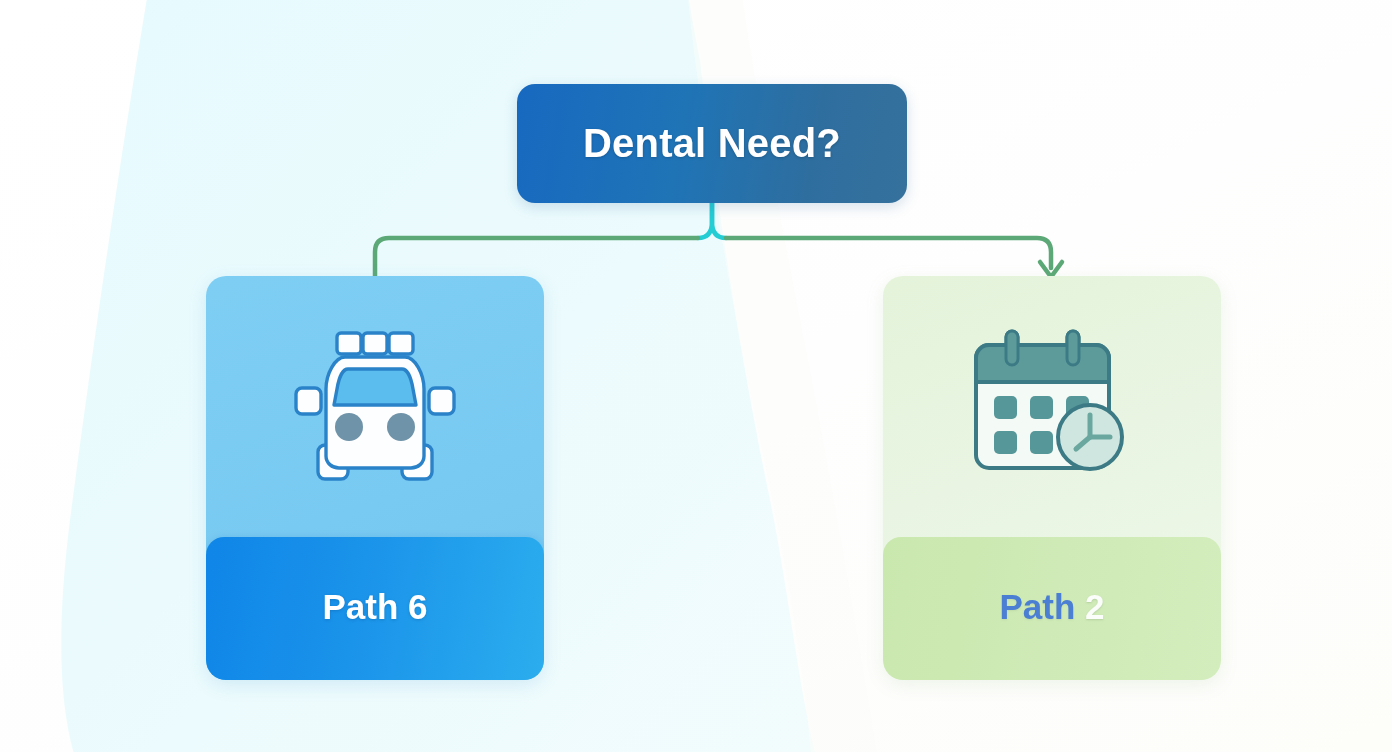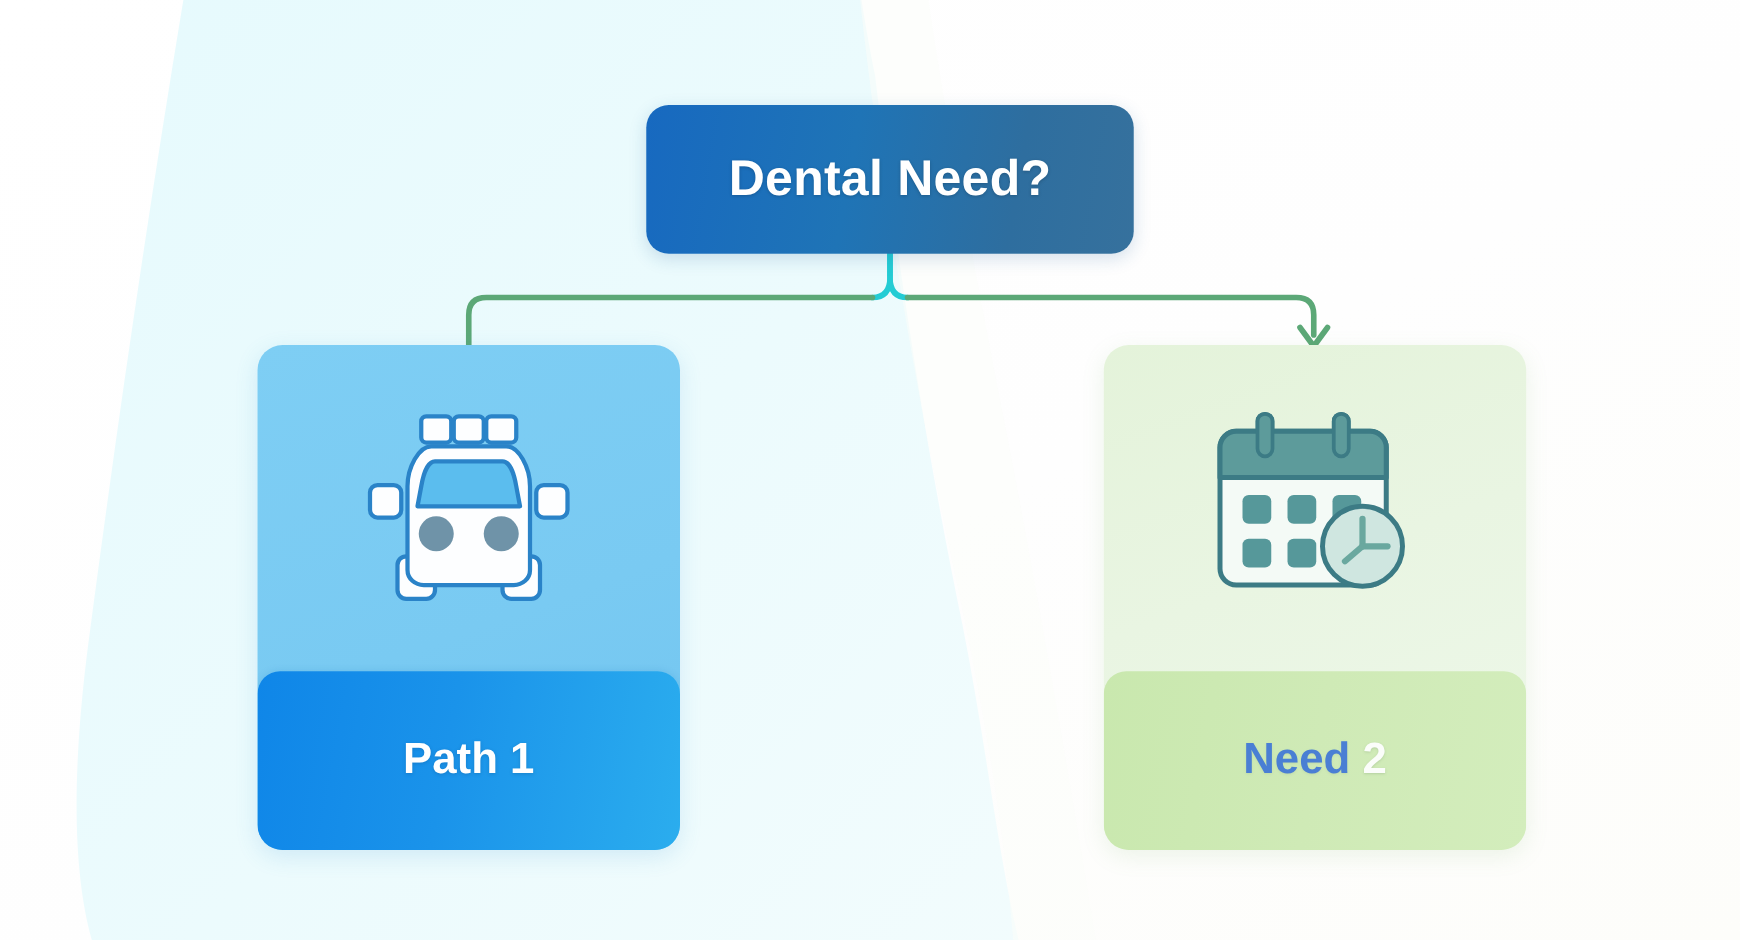--- a/index.html
+++ b/index.html
@@ -221,21 +221,21 @@
           <path d="M 58 42 L 112 42 C 117 42, 121 50, 123 62
                    L 126 78 L 44 78 L 47 62 C 49 50, 53 42, 58 42 Z" fill="#5bbdee"></path>
         </g>
 
         <circle cx="59" cy="100" r="14" fill="#6f93a8"></circle>
         <circle cx="111" cy="100" r="14" fill="#6f93a8"></circle>
       </svg>
     </div>
 
     <div class="card-label" id="label-path-1">
-      <div class="label-line-1 txt-white">Path 1</div>
+      <div class="label-line-1 txt-white">Path 6</div>
     </div>
   </div>
 
   <div class="card" id="card-path-2">
     <div class="card-icon-area">
 
       <svg width="172" height="160" viewBox="0 0 172 160" xmlns="http://www.w3.org/2000/svg">
 
         <rect x="40" y="4" width="12" height="34" rx="6" fill="#5d9b9b" stroke="#3c7b85" stroke-width="3"></rect>
         <rect x="101" y="4" width="12" height="34" rx="6" fill="#5d9b9b" stroke="#3c7b85" stroke-width="3"></rect>
@@ -258,18 +258,18 @@
         <g stroke="#6aa89f" stroke-width="5" stroke-linecap="round" fill="none">
           <path d="M 124 88 L 124 110"></path>
           <path d="M 124 110 L 144 110"></path>
           <path d="M 124 110 L 110 122"></path>
         </g>
       </svg>
     </div>
 
     <div class="card-label" id="label-path-2">
       <div class="label-line-1">
-        <span class="txt-blue">Need</span><span>&nbsp;</span><span class="txt-white-soft">2</span>
+        <span class="txt-blue">Path</span><span>&nbsp;</span><span class="txt-white-soft">2</span>
       </div>
     </div>
   </div>
 
 </div>
 
 </body></html>

